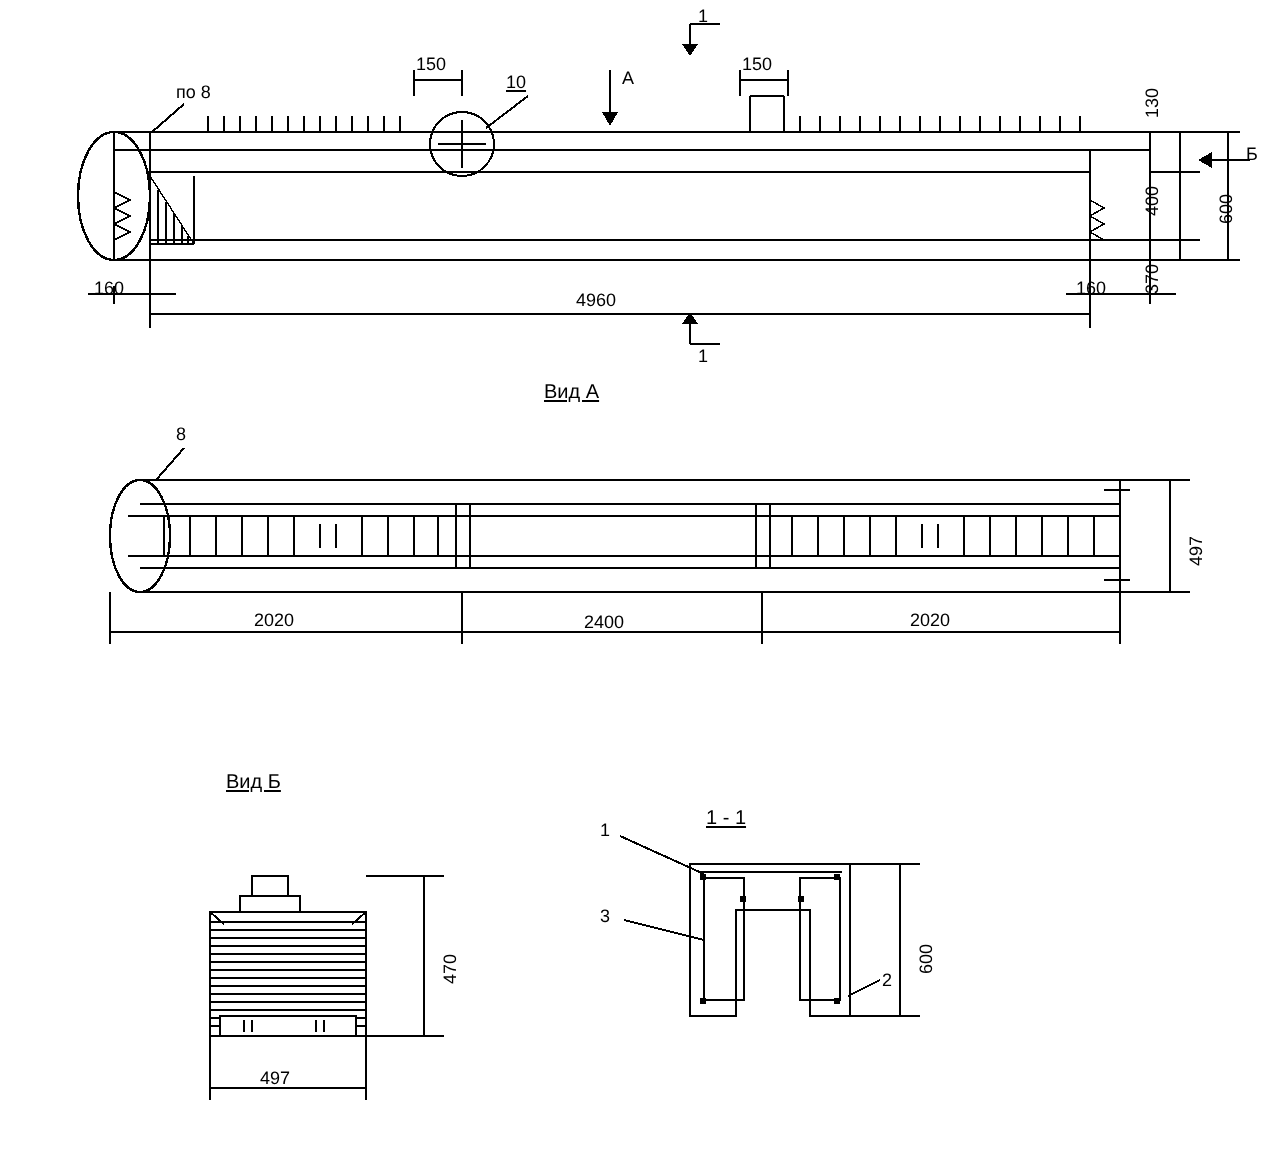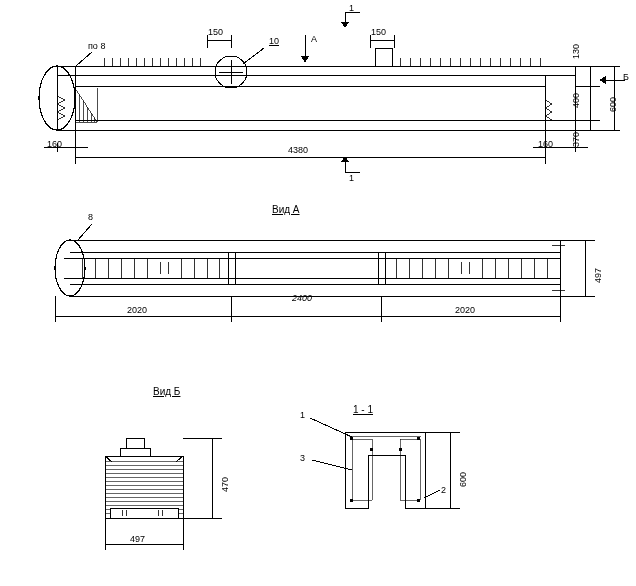--- a/index.html
+++ b/index.html
@@ -262,41 +262,41 @@
     <line x1="450" y1="432" x2="450" y2="508"></line>
   </g>
 </svg>
 
 <div class="lbl" style="left:349px;top:3px;">1</div>
 <div class="lbl" style="left:349px;top:173px;">1</div>
 <div class="lbl" style="left:311px;top:34px;">A</div>
 <div class="lbl" style="left:623px;top:72px;">Б</div>
 
 <div class="lbl" style="left:88px;top:41px;">по 8</div>
-<div class="lbl" style="left:269px;top:36px;text-decoration:underline;">10</div>
+<div class="lbl" style="left:253px;top:36px;text-decoration:underline;">10</div>
 <div class="lbl" style="left:208px;top:27px;">150</div>
 <div class="lbl" style="left:371px;top:27px;">150</div>
 <div class="lbl" style="left:47px;top:139px;">160</div>
 <div class="lbl" style="left:538px;top:139px;">160</div>
-<div class="lbl" style="left:288px;top:145px;">4380</div>
+<div class="lbl" style="left:288px;top:145px;">4960</div>
 
 <div class="lbl rot" style="left:571px;top:59px;transform:rotate(-90deg);transform-origin:0 0;">130</div>
 <div class="lbl rot" style="left:571px;top:108px;transform:rotate(-90deg);transform-origin:0 0;">400</div>
 <div class="lbl rot" style="left:571px;top:147px;transform:rotate(-90deg);transform-origin:0 0;">370</div>
 <div class="lbl rot" style="left:608px;top:112px;transform:rotate(-90deg);transform-origin:0 0;">600</div>
 
-<div class="lbl title u" style="left:272px;top:205px;">Вид  А</div>
+<div class="lbl title u" style="left:272px;top:192px;">Вид  А</div>
 
 <div class="lbl" style="left:88px;top:212px;">8</div>
 <div class="lbl rot" style="left:593px;top:283px;transform:rotate(-90deg);transform-origin:0 0;">497</div>
 <div class="lbl" style="left:127px;top:305px;">2020</div>
-<div class="lbl" style="left:292px;top:293px;font-style:italic;">2400</div>
+<div class="lbl" style="left:292px;top:306px;">2400</div>
 <div class="lbl" style="left:455px;top:305px;">2020</div>
 
-<div class="lbl title u" style="left:113px;top:387px;margin-left:40px;">Вид  Б</div>
+<div class="lbl title u" style="left:113px;top:387px;">Вид  Б</div>
 <div class="lbl title u" style="left:353px;top:405px;">1 - 1</div>
 
 <div class="lbl rot" style="left:220px;top:492px;transform:rotate(-90deg);transform-origin:0 0;">470</div>
 <div class="lbl" style="left:130px;top:534px;">497</div>
 
 <div class="lbl" style="left:300px;top:410px;">1</div>
 <div class="lbl" style="left:300px;top:453px;">3</div>
 <div class="lbl" style="left:441px;top:485px;">2</div>
 <div class="lbl rot" style="left:458px;top:487px;transform:rotate(-90deg);transform-origin:0 0;">600</div>
 

